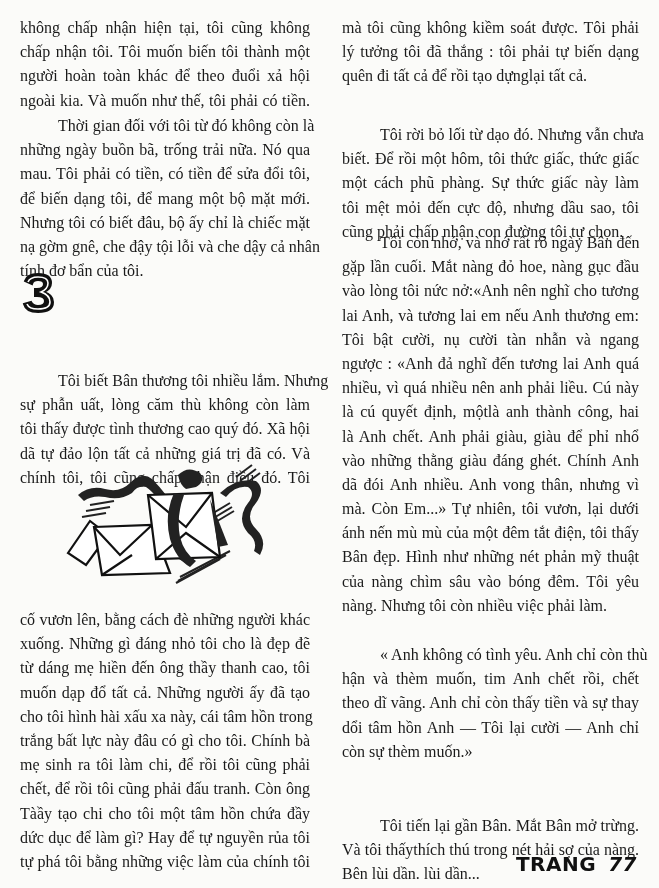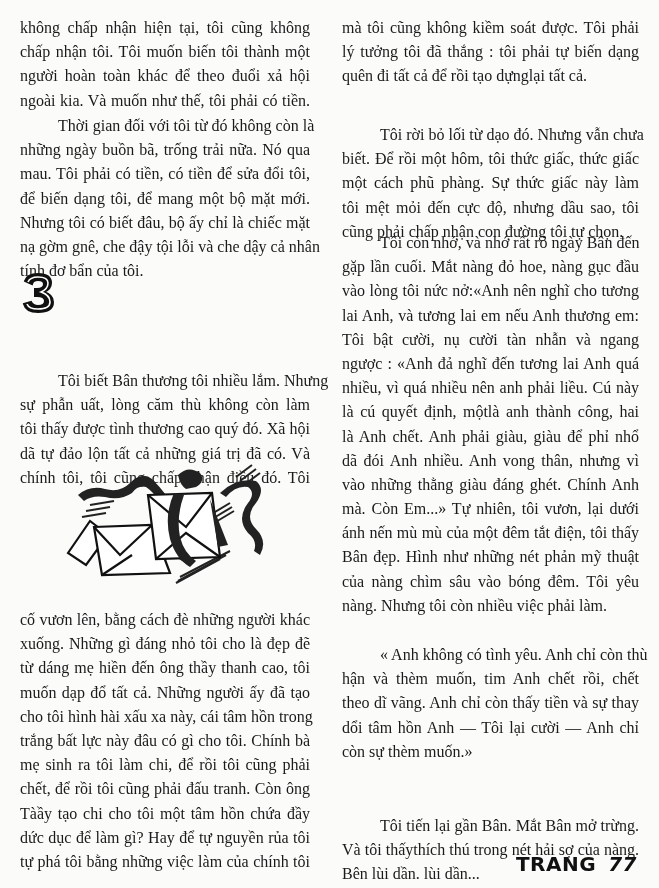--- a/index.html
+++ b/index.html
@@ -159,22 +159,22 @@
 <div class="rblock" style="top:231px;">
   <span class="line indent">Tôi còn nhớ, và nhớ rất rõ ngày Bân đến</span>
   <span class="line">gặp lần cuối. Mắt nàng đỏ hoe, nàng gục đầu</span>
   <span class="line">vào lòng tôi nức nở:«Anh nên nghĩ cho tương</span>
   <span class="line">lai Anh, và tương lai em nếu Anh thương em:</span>
   <span class="line">Tôi bật cười, nụ cười tàn nhẫn và ngang</span>
   <span class="line">ngược : «Anh đả nghĩ đến tương lai Anh quá</span>
   <span class="line">nhiều, vì quá nhiều nên anh phải liều. Cú này</span>
   <span class="line">là cú quyết định, mộtlà anh thành công, hai</span>
   <span class="line">là Anh chết. Anh phải giàu, giàu để phỉ nhổ</span>
+  <span class="line">vào những thằng giàu đáng ghét. Chính Anh</span>
   <span class="line">dã đói Anh nhiều. Anh vong thân, nhưng vì</span>
-  <span class="line">vào những thằng giàu đáng ghét. Chính Anh</span>
   <span class="line">mà. Còn Em...» Tự nhiên, tôi vươn, lại dưới</span>
   <span class="line">ánh nến mù mù của một đêm tắt điện, tôi thấy</span>
   <span class="line">Bân đẹp. Hình như những nét phản mỹ thuật</span>
   <span class="line">của nàng chìm sâu vào bóng đêm. Tôi yêu</span>
   <span class="line last">nàng. Nhưng tôi còn nhiều việc phải làm.</span>
 </div>
 
 <div class="rblock" style="top:643px;">
   <span class="line indent">« Anh không có tình yêu. Anh chỉ còn thù</span>
   <span class="line">hận và thèm muốn, tim Anh chết rồi, chết</span>

